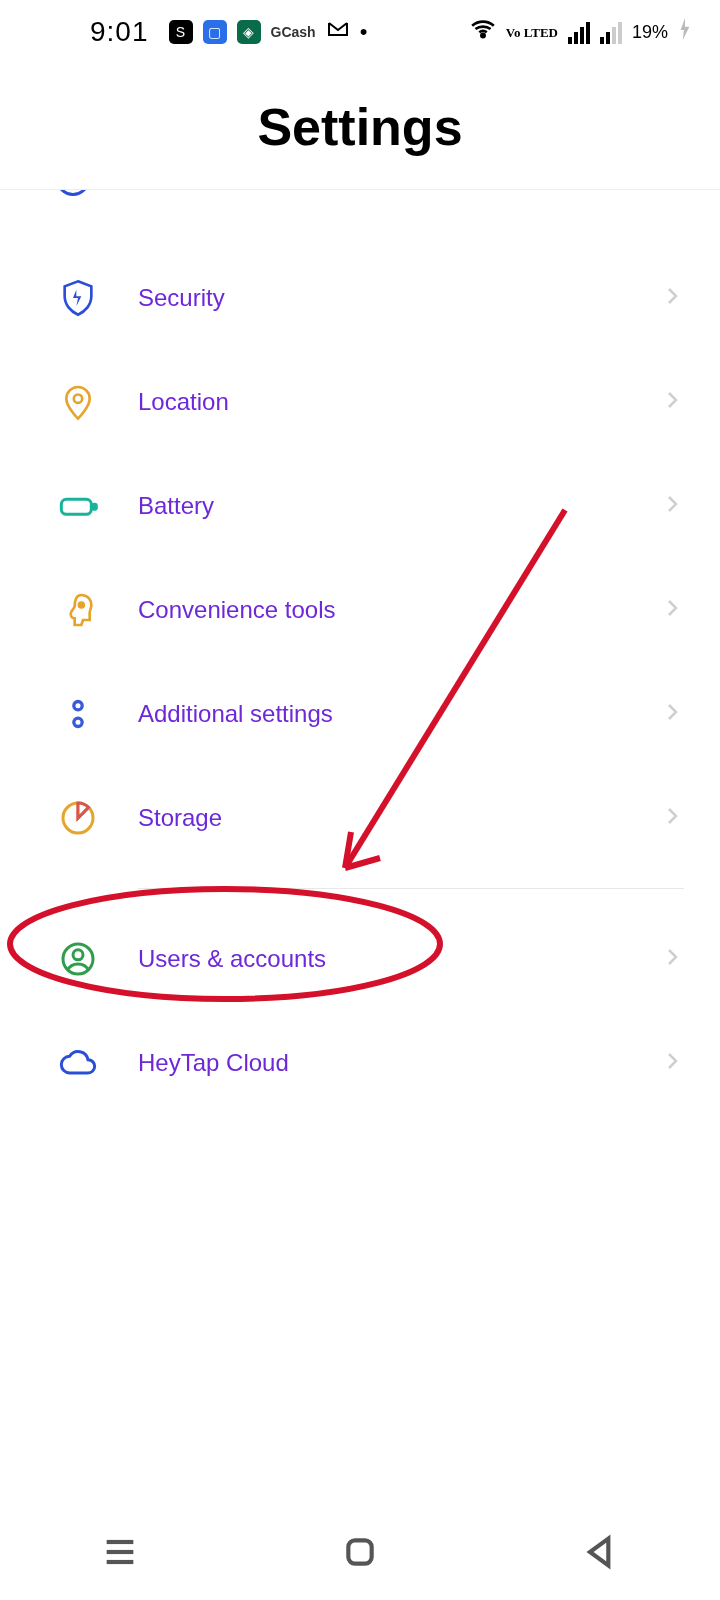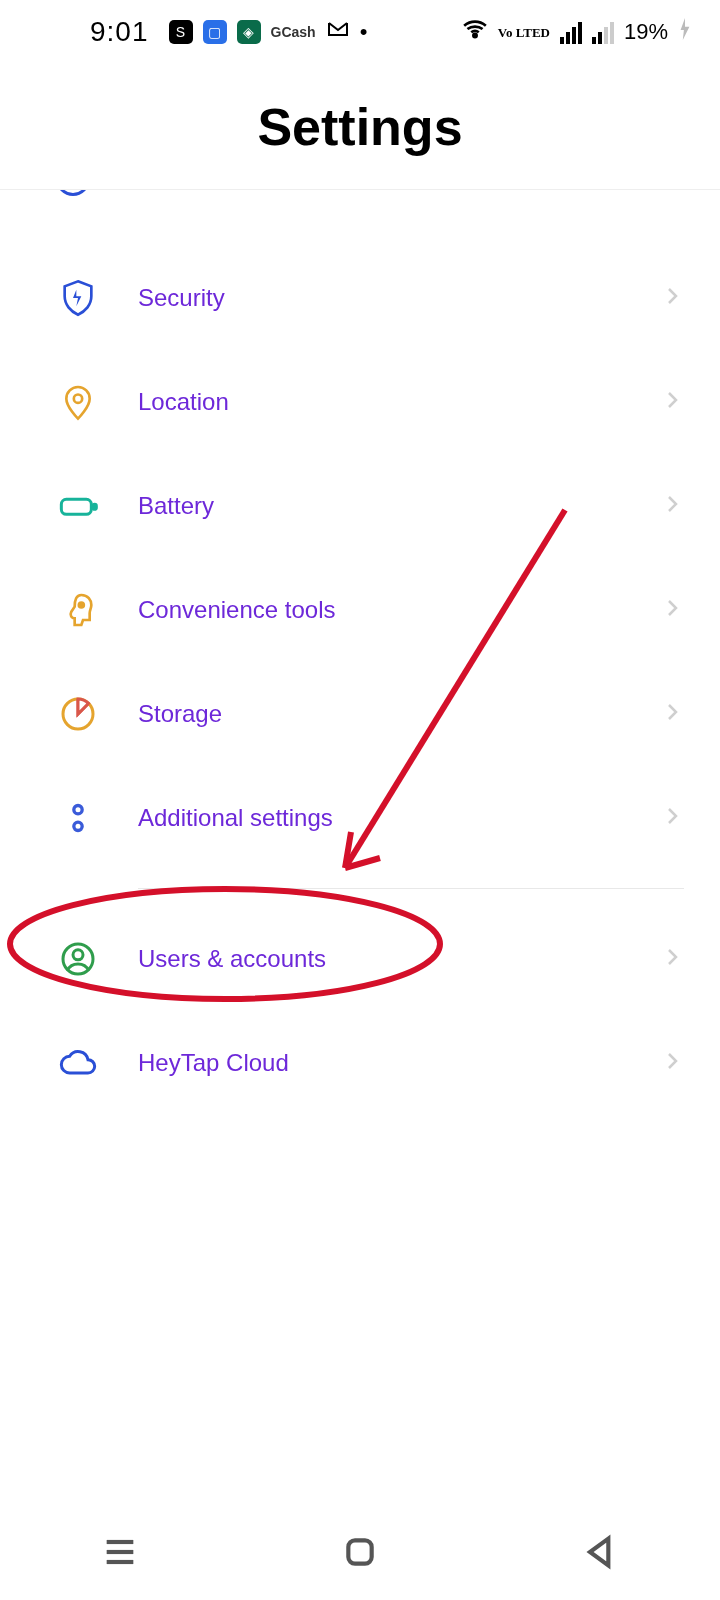--- a/index.html
+++ b/index.html
@@ -8,21 +8,21 @@
 
   
   .status-bar { height:64px; display:flex; align-items:center; padding:0 28px 0 90px; font-size:26px; font-weight:500; justify-content:space-between; }
   .sb-left { display:flex; align-items:center; gap:10px; }
   .sb-left .clock { font-size:28px; letter-spacing:1px; margin-right:10px;text-align:right; }
   .sb-app-ico { width:24px; height:24px; border-radius:5px; display:flex; align-items:center; justify-content:center; font-size:14px; color:#fff; }
   .sb-right { display:flex; align-items:center; gap:10px; font-size:22px; }
   .bars { display:inline-flex; align-items:flex-end; gap:2px; height:24px; }
   .bars span { width:4px; background:#000; display:block; }
   .bars.weak span:nth-child(3), .bars.weak span:nth-child(4){ background:#ccc;}
-  .batt-label{font-size:22px;}
+  .batt-label{font-size:18px;}
 
   
   .title-bar { height:126px; display:flex; align-items:center; justify-content:center; border-bottom:1px solid #eee; }
   .title-bar h1 { font-size:52px; font-weight:700; }
 
   
   .peek { height:12px; overflow:hidden; position:relative; padding-left:56px;}
   .peek .dot{ width:34px;height:34px; border:3px solid #2a4fd6; border-radius:50%; position:absolute; bottom:6px;}
 
   
@@ -148,40 +148,40 @@
     <span class="label">Convenience tools</span>
     <span class="chev"><svg viewBox="0 0 24 24" fill="none" stroke-width="2.5">
             <path d="M9 5l7 7-7 7"></path>
           </svg></span>
   </div>
 
 
 
   <div class="row">
     <span class="ico">
+      <svg viewBox="0 0 24 24" fill="none" stroke="#3a5bd9" stroke-width="2">
+            <circle cx="12" cy="7" r="2.5"></circle>
+            <circle cx="12" cy="17" r="2.5"></circle>
+          </svg>
+    </span>
+    <span class="label">Additional settings</span>
+    <span class="chev"><svg viewBox="0 0 24 24" fill="none" stroke-width="2.5">
+            <path d="M9 5l7 7-7 7"></path>
+          </svg></span>
+  </div>
+
+  <div class="row">
+    <span class="ico">
       <svg viewBox="0 0 24 24" fill="none" stroke-width="1.8">
             <circle cx="12" cy="12" r="9" stroke="#e5a42e"></circle>
             <path d="M12 3v9l6-6" stroke="#d9574a" fill="none"></path>
             <path d="M12 3a9 9 0 016.3 2.6L12 12z" fill="#fff" stroke="#d9574a"></path>
           </svg>
     </span>
     <span class="label">Storage</span>
-    <span class="chev"><svg viewBox="0 0 24 24" fill="none" stroke-width="2.5">
-            <path d="M9 5l7 7-7 7"></path>
-          </svg></span>
-  </div>
-
-  <div class="row">
-    <span class="ico">
-      <svg viewBox="0 0 24 24" fill="none" stroke="#3a5bd9" stroke-width="2">
-            <circle cx="12" cy="7" r="2.5"></circle>
-            <circle cx="12" cy="17" r="2.5"></circle>
-          </svg>
-    </span>
-    <span class="label">Additional settings</span>
     <span class="chev"><svg viewBox="0 0 24 24" fill="none" stroke-width="2.5">
             <path d="M9 5l7 7-7 7"></path>
           </svg></span>
   </div>
 
   <div class="divider"></div>
 
   <div class="row">
     <span class="ico">
       <svg viewBox="0 0 24 24" fill="none" stroke="#2f9d4c" stroke-width="1.8">

